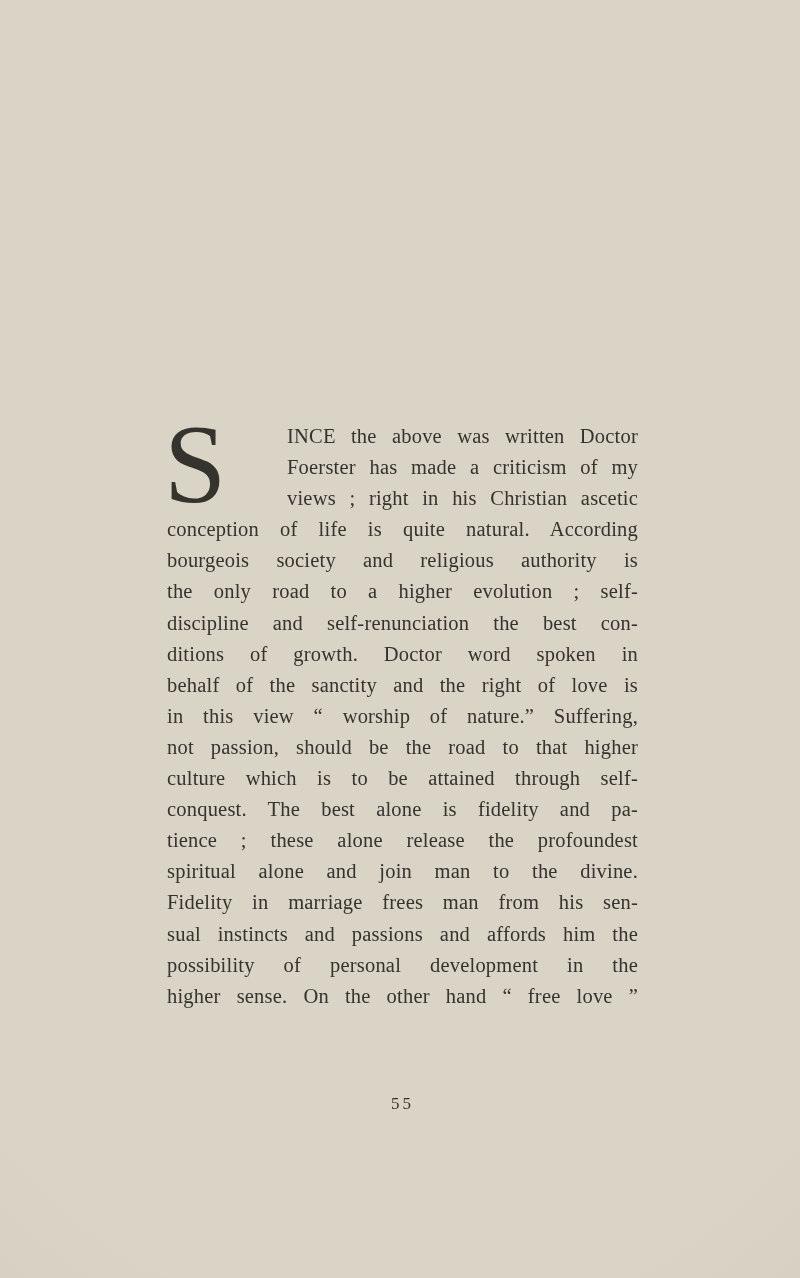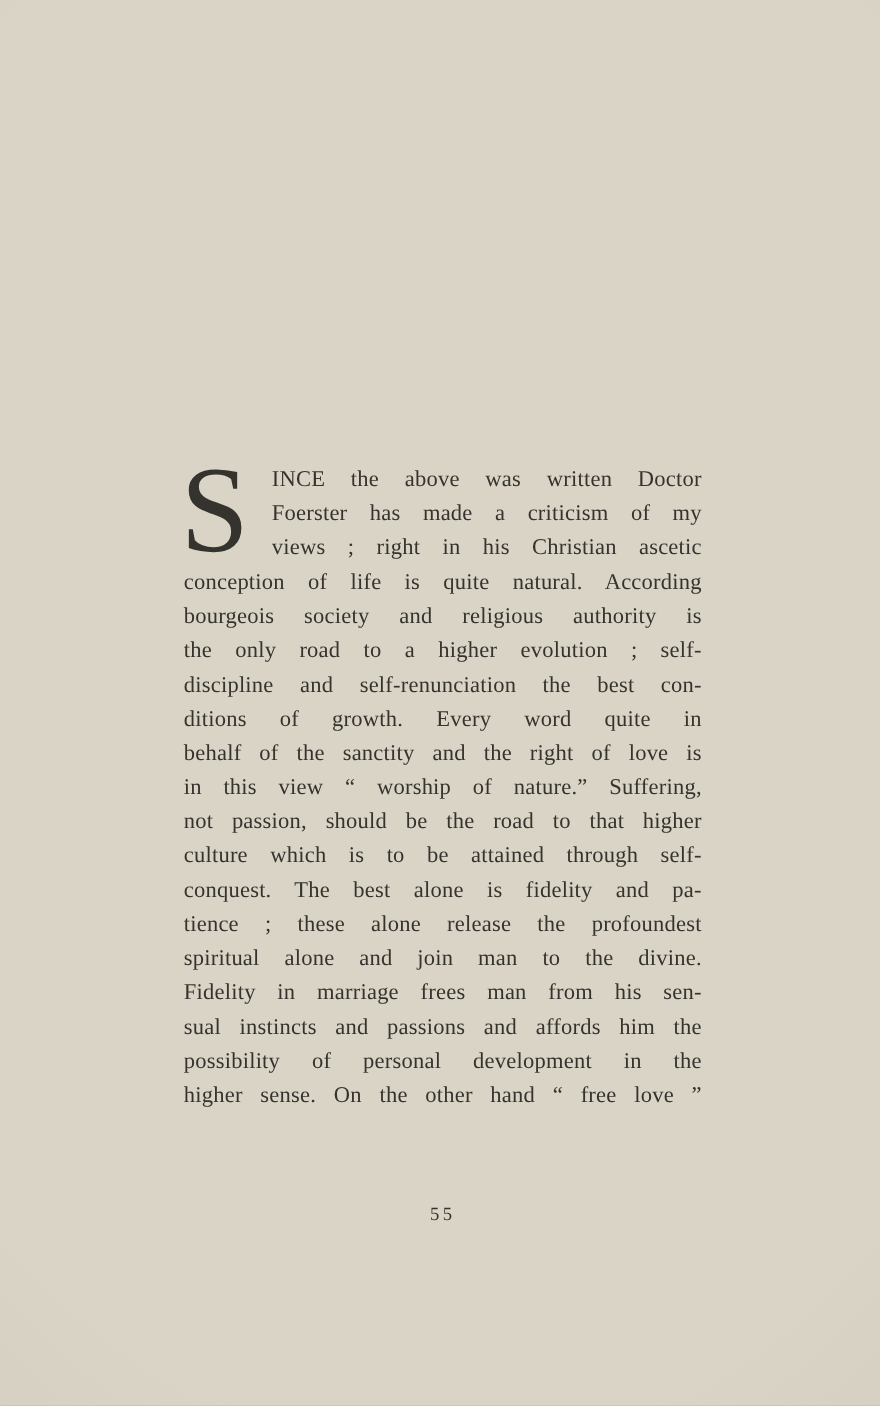--- a/index.html
+++ b/index.html
@@ -31,21 +31,21 @@
   .dropcap {
     position: absolute;
     left: -3px;
     top: -13px;
     font-size: 112px;
     line-height: 1;
     color: var(--ink);
     letter-spacing: 0;
   }
   .indented-lines {
-    margin-left: 80px;
+    margin-left: 120px;
   }
   .line {
     text-align: justify;
     text-align-last: justify;
     letter-spacing: 0.2px;
     word-spacing: 0.5px;
     white-space: normal;
   }
   .page-number {
     position: absolute;
@@ -67,21 +67,21 @@
     <div class="indented-lines">
         <div class="line">INCE the above was written Doctor</div>
         <div class="line">Foerster has made a criticism of my</div>
         <div class="line">views ; right in his Christian ascetic</div>
       </div>
     <div class="full-lines">
         <div class="line">conception of life is quite natural. According</div>
         <div class="line">bourgeois society and religious authority is</div>
         <div class="line">the only road to a higher evolution ; self-</div>
         <div class="line">discipline and self-renunciation the best con-</div>
-        <div class="line">ditions of growth. Every word quite in</div>
+        <div class="line">ditions of growth. Doctor word spoken in</div>
         <div class="line">behalf of the sanctity and the right of love is</div>
         <div class="line">in this view “ worship of nature.” Suffering,</div>
         <div class="line">not passion, should be the road to that higher</div>
         <div class="line">culture which is to be attained through self-</div>
         <div class="line">conquest. The best alone is fidelity and pa-</div>
         <div class="line">tience ; these alone release the profoundest</div>
         <div class="line">spiritual alone and join man to the divine.</div>
         <div class="line">Fidelity in marriage frees man from his sen-</div>
         <div class="line">sual instincts and passions and affords him the</div>
         <div class="line">possibility of personal development in the</div>

